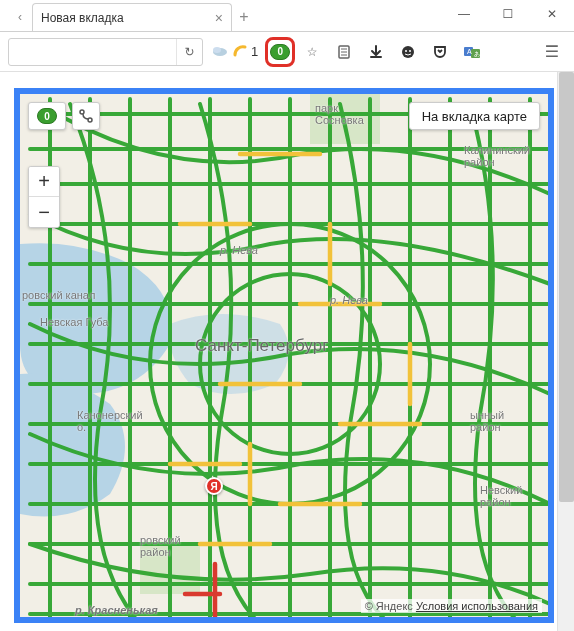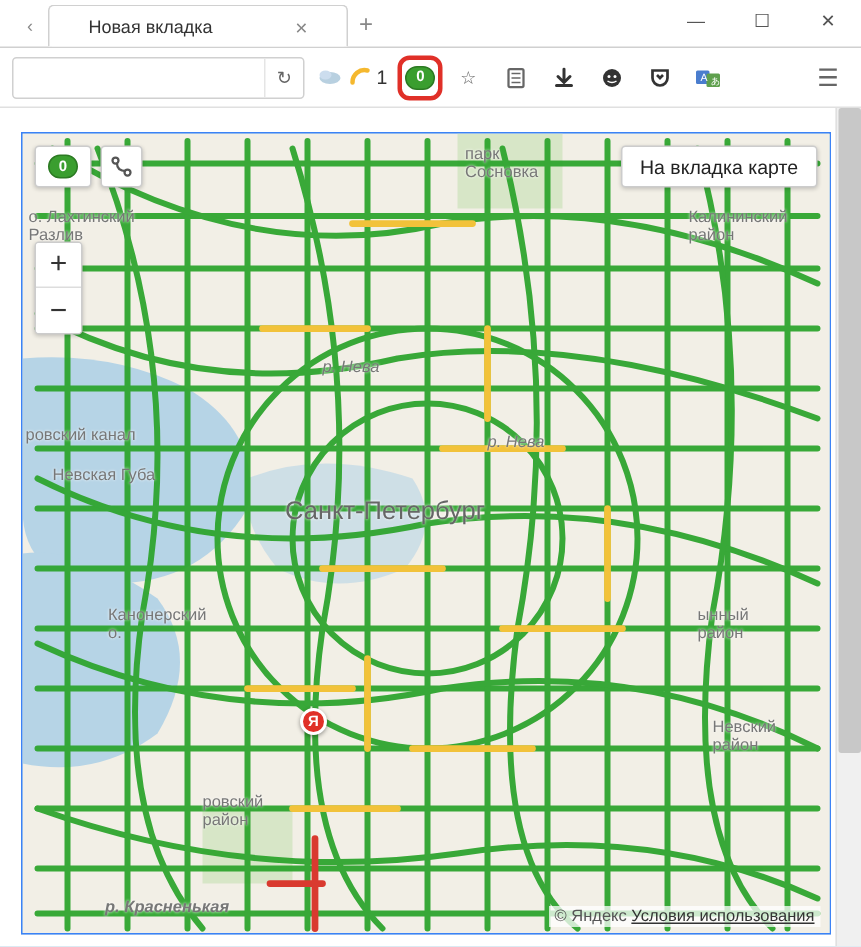--- a/index.html
+++ b/index.html
@@ -32,21 +32,21 @@
     .tab-bar {
       height: 32px;
       display: flex;
       align-items: flex-end;
       padding-left: 8px;
       border-bottom: 1px solid #d0d0d0;
       padding-top: 2px;
     }
     .tab {
       height: 28px;
-      padding: 0 26px;
+      padding: 0 8px;
       display: flex;
       align-items: center;
       gap: 8px;
       border: 1px solid #d0d0d0;
       border-bottom: none;
       border-radius: 4px 4px 0 0;
       background: #fff;
       font-size: 12px;
       color: #333;
       position: relative;
@@ -163,21 +163,21 @@
     }
     .toolbar-spacer { flex: 1; }
     .content {
       position: relative;
       padding: 16px 14px 6px 14px;
     }
     .map-frame {
       position: relative;
       width: 540px;
       height: 535px;
-      border: 1px solid #3b82f6;
+      border: 6px solid #3b82f6;
       background: #b8d6e8;
       overflow: hidden;
     }
     .map-svg { position: absolute; top: 0; left: 0; }
     .map-controls-tl {
       position: absolute;
       top: 8px; left: 8px;
       display: flex;
       gap: 6px;
     }
@@ -412,22 +412,20 @@
 
       <g stroke="#d93a2f" stroke-width="4.5" fill="none" stroke-linecap="round">
         <path d="M195 470 L195 530 M165 500 L200 500"></path>
       </g>
     </svg>
 
     <div class="map-labels" style="top:8px;left:295px;white-space:pre;">парк
 Сосновка</div>
     <div class="map-labels" style="top:50px;left:420px;white-space:pre;margin-left:24px;">Калининский
 район</div>
-    <div class="map-labels" style="top:50px;left:4px;white-space:pre;">о. Лахтинский
-Разлив</div>
     <div class="map-labels" style="top:195px;left:2px;">ровский канал</div>
     <div class="map-labels" style="top:222px;left:20px;">Невская Губа</div>
     <div class="map-labels" style="top:315px;left:25px;white-space:pre;margin-left:32px;">Канонерский
 о.</div>
     <div class="map-labels" style="top:150px;left:200px;font-style:italic;">р. Нева</div>
     <div class="map-labels" style="top:200px;left:310px;font-style:italic;">р. Нева</div>
     <div class="map-labels" style="top:280px;left:450px;white-space:pre;margin-top:35px;">ынный
 район</div>
     <div class="map-labels" style="top:390px;left:460px;white-space:pre;">Невский
 район</div>

